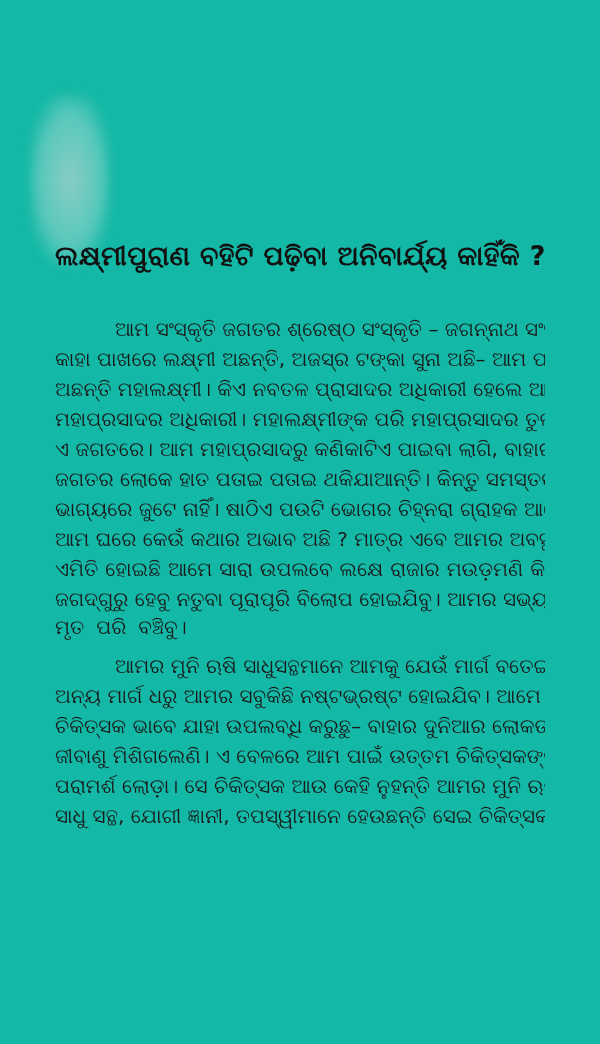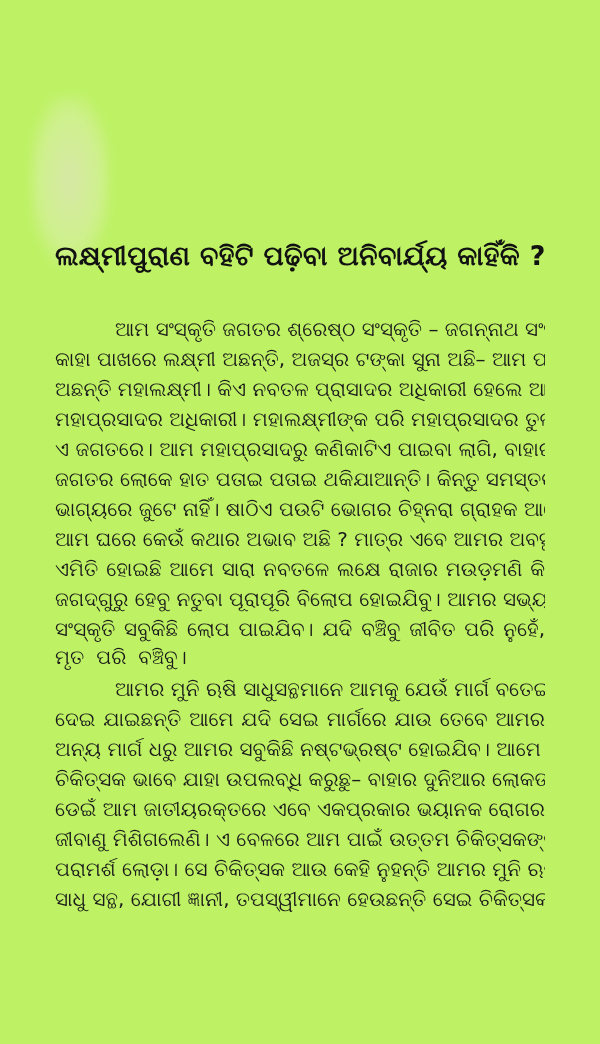--- a/index.html
+++ b/index.html
@@ -4,21 +4,21 @@
 <style>
   html, body {
     margin: 0;
     padding: 0;
     background: #ffffff;
   }
   .page {
     position: relative;
     width: 600px;
     height: 1044px;
-    background: #bef264;
+    background: #14b8a6;
     overflow: hidden;
     font-family: "DejaVu Sans", "Liberation Sans", sans-serif;
     color: #171717;
     -webkit-font-smoothing: antialiased;
   }
   
   .smudge {
     position: absolute;
     left: 30px;
     top: 95px;
@@ -41,21 +41,21 @@
   }
   .body-text {
     position: absolute;
     left: 55px;
     top: 314px;
     width: 490px;
     font-size: 20px;
     color: #1a1a1a;
   }
   .para { margin: 0; }
-  .para + .para { }
+  .para + .para { margin-top: 7px; }
   .line {
     height: 30px;
     line-height: 30px;
     text-align: justify;
     
     text-align-last: justify;
     overflow: hidden;
     white-space: nowrap;
   }
   .line.no-justify {
@@ -75,29 +75,26 @@
   <div class="body-text">
       <div class="para">
         <div class="line">ଆମ ସଂସ୍କୃତି ଜଗତର ଶ୍ରେଷ୍ଠ ସଂସ୍କୃତି – ଜଗନ୍ନାଥ ସଂସ୍କୃତି।</div>
         <div class="line">କାହା ପାଖରେ ଲକ୍ଷ୍ମୀ ଅଛନ୍ତି, ଅଜସ୍ର ଟଙ୍କା ସୁନା ଅଛି– ଆମ ପାଖରେ</div>
         <div class="line">ଅଛନ୍ତି ମହାଲକ୍ଷ୍ମୀ। କିଏ ନବତଳ ପ୍ରାସାଦର ଅଧିକାରୀ ହେଲେ ଆମେ</div>
         <div class="line">ମହାପ୍ରସାଦର ଅଧିକାରୀ। ମହାଲକ୍ଷ୍ମୀଙ୍କ ପରି ମହାପ୍ରସାଦର ତୁଳନା ନାହିଁ</div>
         <div class="line">ଏ ଜଗତରେ। ଆମ ମହାପ୍ରସାଦରୁ କଣିକାଟିଏ ପାଇବା ଲାଗି, ବାହାର</div>
         <div class="line">ଜଗତର ଲୋକେ ହାତ ପତାଇ ପତାଇ ଥକିଯାଆନ୍ତି। କିନ୍ତୁ ସମସ୍ତଙ୍କ</div>
         <div class="line">ଭାଗ୍ୟରେ ଜୁଟେ ନାହିଁ। ଷାଠିଏ ପଉଟି ଭୋଗର ଚିହ୍ନରା ଗ୍ରାହକ ଆମେ।</div>
         <div class="line">ଆମ ଘରେ କେଉଁ କଥାର ଅଭାବ ଅଛି ? ମାତ୍ର ଏବେ ଆମର ଅବସ୍ଥା</div>
-        <div class="line">ଏମିତି ହୋଇଛି ଆମେ ସାରା ନବତଳେ ଲକ୍ଷେ ରାଜାର ମଉଡ଼ମଣି କି</div>
+        <div class="line">ଏମିତି ହୋଇଛି ଆମେ ସାରା ଉପଲବେ ଲକ୍ଷେ ରାଜାର ମଉଡ଼ମଣି କି</div>
         <div class="line">ଜଗଦ୍ଗୁରୁ ହେବୁ ନତୁବା ପୂରାପୂରି ବିଲୋପ ହୋଇଯିବୁ। ଆମର ସଭ୍ୟତା,</div>
-        <div class="line">ସଂସ୍କୃତି ସବୁକିଛି ଲୋପ ପାଇଯିବ। ଯଦି ବଞ୍ଚିବୁ ଜୀବିତ ପରି ନୁହେଁ,</div>
         <div class="line no-justify">ମୃତ ପରି ବଞ୍ଚିବୁ।</div>
       </div>
       <div class="para">
         <div class="line">ଆମର ମୁନି ଋଷି ସାଧୁସନ୍ଥମାନେ ଆମକୁ ଯେଉଁ ମାର୍ଗ ବତେଇ</div>
-        <div class="line">ଦେଇ ଯାଇଛନ୍ତି ଆମେ ଯଦି ସେଇ ମାର୍ଗରେ ଯାଉ ତେବେ ଆମର</div>
         <div class="line">ଅନ୍ୟ ମାର୍ଗ ଧରୁ ଆମର ସବୁକିଛି ନଷ୍ଟଭ୍ରଷ୍ଟ ହୋଇଯିବ। ଆମେ ଜଣେ</div>
         <div class="line">ଚିକିତ୍ସକ ଭାବେ ଯାହା ଉପଲବ୍ଧି କରୁଛୁ– ବାହାର ଦୁନିଆର ଲୋକଙ୍କଠାରୁ</div>
-        <div class="line">ଡେଇଁ ଆମ ଜାତୀୟରକ୍ତରେ ଏବେ ଏକପ୍ରକାର ଭୟାନକ ରୋଗର</div>
         <div class="line">ଜୀବାଣୁ ମିଶିଗଲେଣି। ଏ ବେଳରେ ଆମ ପାଇଁ ଉତ୍ତମ ଚିକିତ୍ସକଙ୍କ</div>
         <div class="line">ପରାମର୍ଶ ଲୋଡ଼ା। ସେ ଚିକିତ୍ସକ ଆଉ କେହି ନୁହନ୍ତି ଆମର ମୁନି ଋଷି,</div>
         <div class="line">ସାଧୁ ସନ୍ଥ, ଯୋଗୀ ଜ୍ଞାନୀ, ତପସ୍ୱୀମାନେ ହେଉଛନ୍ତି ସେଇ ଚିକିତ୍ସକ।</div>
       </div>
     </div>
 </div>
 
 </body></html>

